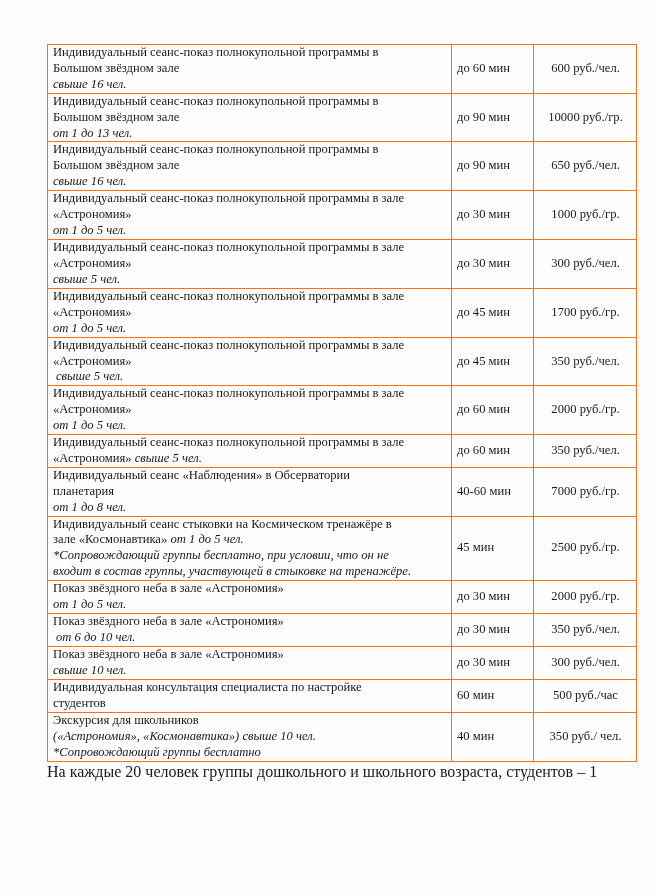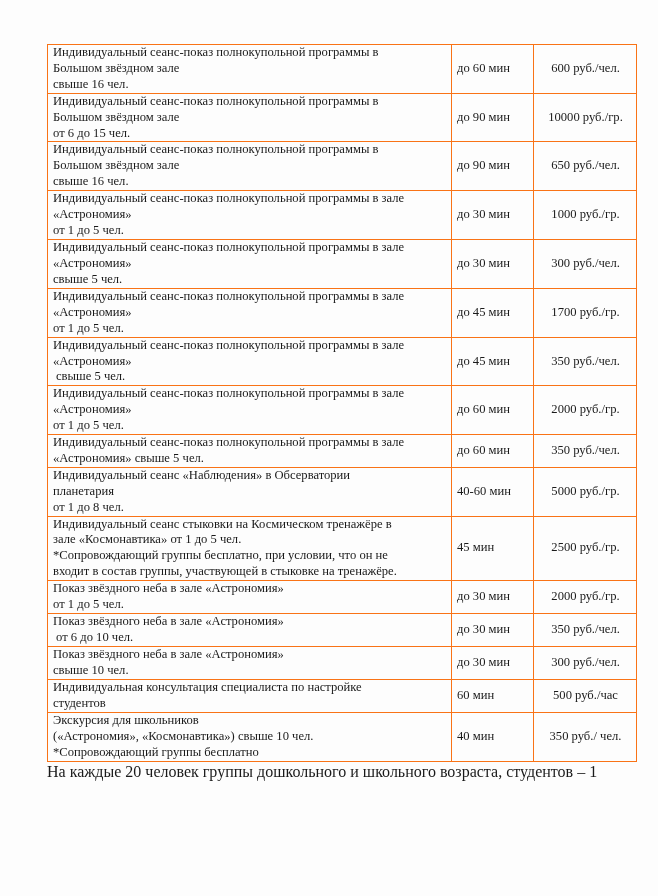--- a/index.html
+++ b/index.html
@@ -6,21 +6,21 @@
   body { width: 658px; height: 896px; position: relative; overflow: hidden;
          font-family: "Liberation Serif", "DejaVu Serif", serif; color: #1a1a1a; }
   .page { position: absolute; left: 0; top: 0; width: 658px; height: 896px; background: #fdfdfd; }
   table.prices { position: absolute; left: 47px; top: 44px; width: 589px;
                  border-collapse: collapse; table-layout: fixed; }
   table.prices td { border: 1px solid #f97316; font-size: 12.6px; line-height: 15.9px;
                     vertical-align: middle; padding: 0 4px 0 5px; }
   td.desc { width: 394px; text-align: left; }
   td.dur { width: 72px; text-align: left; }
   td.price { width: 93px; text-align: center; margin-top: 14px; }
-  .it { }
+  .it { font-style: italic; }
   .note { position: absolute; left: 47px; top: 764px; width: 560px;
           font-size: 16px; line-height: 16px; }
 </style>
 </head>
 <body>
 
 <div class="page">
   <table class="prices">
     <tbody id="tbody">
         <tr style="height: 48px;">
@@ -29,21 +29,21 @@
             <div><span>Большом звёздном зале</span></div>
             <div class="it">свыше 16 чел.</div>
           </td>
           <td class="dur">до 60 мин</td>
           <td class="price">600 руб./чел.</td>
         </tr>
         <tr style="height: 48px;">
           <td class="desc">
             <div>Индивидуальный сеанс-показ полнокупольной программы в</div>
             <div><span>Большом звёздном зале</span></div>
-            <div class="it">от 6 до 15 чел.</div>
+            <div class="it">от 1 до 13 чел.</div>
           </td>
           <td class="dur">до 90 мин</td>
           <td class="price">10000 руб./гр.</td>
         </tr>
         <tr style="height: 47px;">
           <td class="desc">
             <div>Индивидуальный сеанс-показ полнокупольной программы в</div>
             <div><span>Большом звёздном зале</span></div>
             <div class="it">свыше 16 чел.</div>
           </td>
@@ -103,21 +103,21 @@
           <td class="dur">до 60 мин</td>
           <td class="price">350 руб./чел.</td>
         </tr>
         <tr style="height: 47px;">
           <td class="desc">
             <div>Индивидуальный сеанс «Наблюдения» в Обсерватории</div>
             <div><span>планетария</span></div>
             <div class="it">от 1 до 8 чел.</div>
           </td>
           <td class="dur">40-60 мин</td>
-          <td class="price">5000 руб./гр.</td>
+          <td class="price">7000 руб./гр.</td>
         </tr>
         <tr style="height: 64px;">
           <td class="desc">
             <div>Индивидуальный сеанс стыковки на Космическом тренажёре в</div>
             <div><span>зале «Космонавтика» </span><span class="it">от 1 до 5 чел.</span></div>
             <div class="it">*Сопровождающий группы бесплатно, при условии, что он не</div>
             <div class="it">входит в состав группы, участвующей в стыковке на тренажёре.</div>
           </td>
           <td class="dur">45 мин</td>
           <td class="price">2500 руб./гр.</td>

